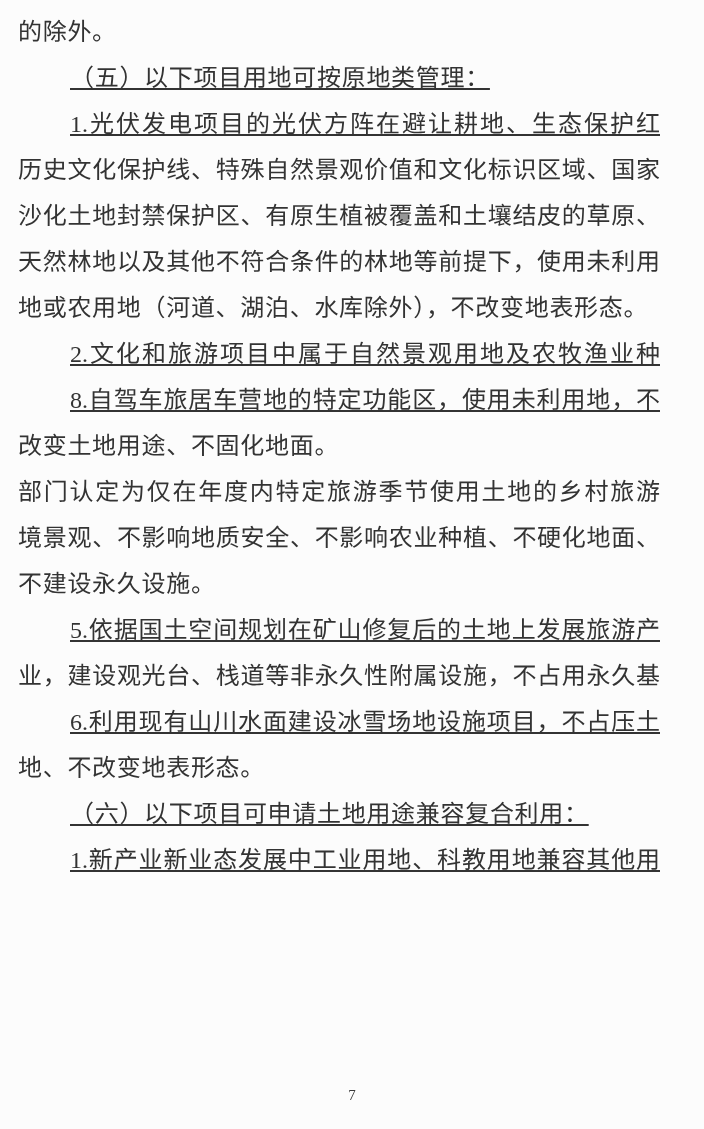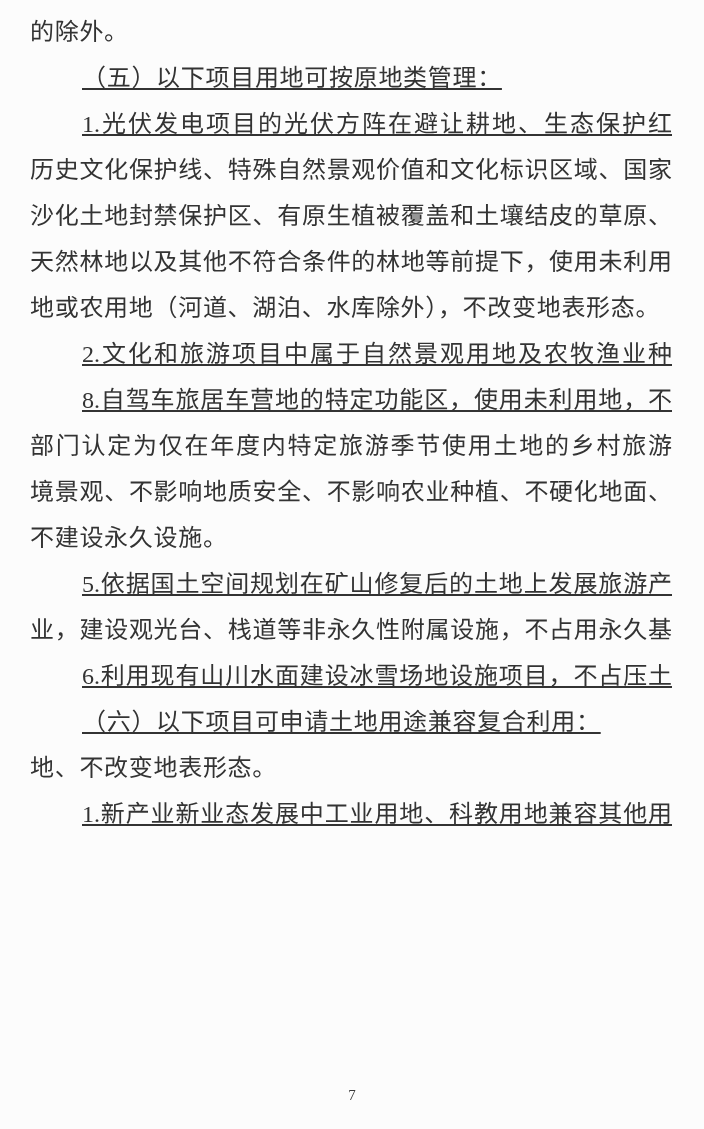--- a/index.html
+++ b/index.html
@@ -12,21 +12,21 @@
     width: 704px;
     height: 1129px;
     background: #fcfcfc;
     overflow: hidden;
     font-family: "Liberation Serif", "DejaVu Serif", serif;
     color: #333333;
   }
   .body-text {
     position: absolute;
     top: 9px;
-    left: 30px;
+    left: 18px;
     width: 642px;
   }
   .line {
     height: 46px;
     line-height: 46px;
     font-size: 24px;
     letter-spacing: 0.7px;
     white-space: nowrap;
     text-align: left;
   }
@@ -63,27 +63,28 @@
   <div class="body-text">
       <div class="line">的除外。</div>
       <div class="line indent">（五）以下项目用地可按原地类管理：</div>
       <div class="line indent fill">1.光伏发电项目的光伏方阵在避让耕地、生态保护红线、</div>
       <div class="line fill">历史文化保护线、特殊自然景观价值和文化标识区域、国家</div>
       <div class="line fill">沙化土地封禁保护区、有原生植被覆盖和土壤结皮的草原、</div>
       <div class="line fill">天然林地以及其他不符合条件的林地等前提下，使用未利用</div>
       <div class="line">地或农用地（河道、湖泊、水库除外），不改变地表形态。</div>
       <div class="line indent fill">2.文化和旅游项目中属于自然景观用地及农牧渔业种植、</div>
       <div class="line indent fill">8.自驾车旅居车营地的特定功能区，使用未利用地，不</div>
+      <div class="line">改变土地用途、不固化地面。</div>
       <div class="line fill">部门认定为仅在年度内特定旅游季节使用土地的乡村旅游</div>
       <div class="line fill">境景观、不影响地质安全、不影响农业种植、不硬化地面、</div>
       <div class="line">不建设永久设施。</div>
       <div class="line indent fill">5.依据国土空间规划在矿山修复后的土地上发展旅游产</div>
       <div class="line fill">业，建设观光台、栈道等非永久性附属设施，不占用永久基</div>
       <div class="line indent fill">6.利用现有山川水面建设冰雪场地设施项目，不占压土</div>
+      <div class="line">地、不改变地表形态。</div>
       <div class="line indent">（六）以下项目可申请土地用途兼容复合利用：</div>
-      <div class="line">地、不改变地表形态。</div>
       <div class="line indent fill">1.新产业新业态发展中工业用地、科教用地兼容其他用</div>
     </div>
 
   <div class="page-footer">
     <span class="page-number">7</span>
   </div>
 </div>
 
 </body></html>

